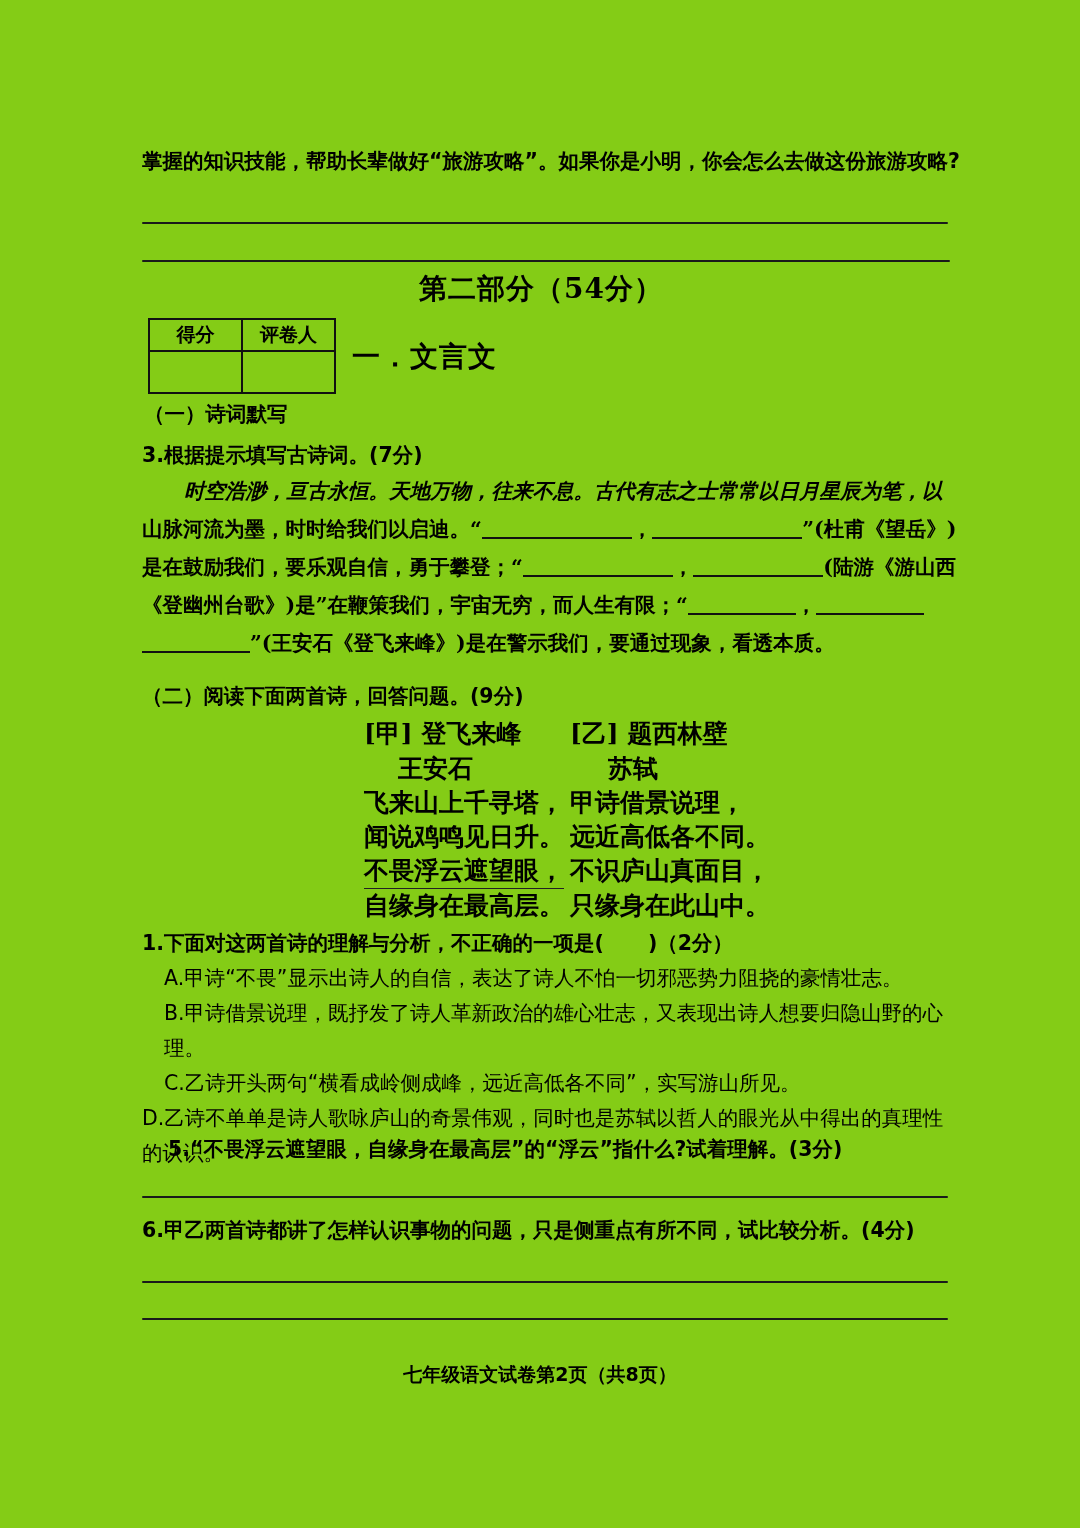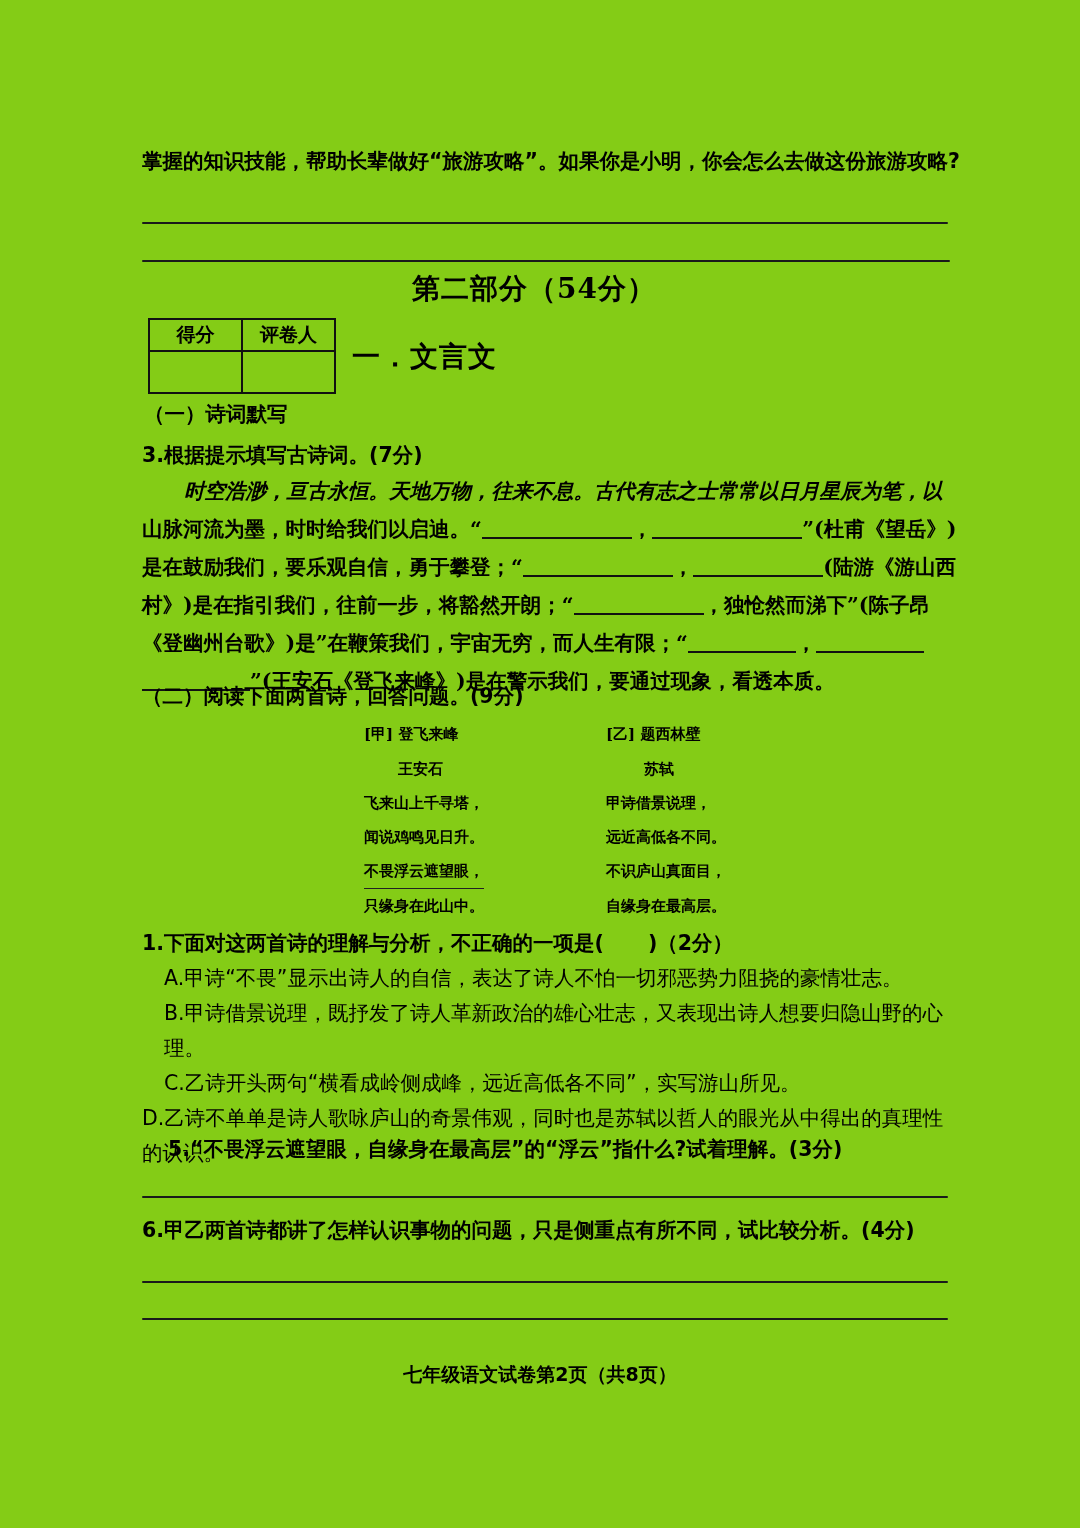--- a/index.html
+++ b/index.html
@@ -48,20 +48,21 @@
   #part-heading {
     position: absolute;
     left: 0;
     top: 270px;
     width: 1068px;
     text-align: center;
     font-size: 28px;
     font-weight: 700;
     font-family: "DejaVu Serif", "Liberation Serif", serif;
     letter-spacing: 1px;
+    padding-left: 7px;
   }
 
   
   #score-table {
     position: absolute;
     left: 148px;
     top: 318px;
     width: 182px;
     border-collapse: collapse;
     table-layout: fixed;
@@ -140,24 +141,23 @@
     position: absolute;
     left: 142px;
     top: 716px;
     width: 812px;
     font-family: "DejaVu Serif", "Liberation Serif", serif;
   }
   .poem-row {
     display: flex;
     justify-content: flex-start;
     padding-left: 222px;
-    font-size: 15px;
+    font-size: 25px;
     font-weight: 700;
     line-height: 34px;
-    gap: 36px;
   }
   .poem-col { width: 206px; }
   .poem-col.c2 { width: 206px; }
   .poem-row.title-row { line-height: 36px; }
   .poem-row.author-row { line-height: 34px; }
   .underlined { border-bottom: 1.6px solid #222; display: inline-block; }
 
   
   #q4 {
     position: absolute;
@@ -244,23 +244,20 @@
     <div class="q3-stem">3.根据提示填写古诗词。(7分)</div>
     <div class="body">
       <p style="text-indent:42px;font-style:italic;"><span>时空浩渺，亘古永恒。天地万物，往来不息。古代有志之士常常以日月星辰为笔，以</span></p>
       <p>
         <span>山脉河流为墨，时时给我们以启迪。“</span><span class="fill f-lg"></span><span>，</span><span class="fill f-lg"></span><span>”(杜甫《望岳》)</span>
       </p>
       <p>
         <span>是在鼓励我们，要乐观自信，勇于攀登；“</span><span class="fill f-lg"></span><span>，</span><span class="fill f-md"></span><span>(陆游《游山西</span>
       </p>
       <p>
-        <span>村》)是在指引我们，往前一步，将豁然开朗；“</span><span class="fill f-md"></span><span>，独怆然而涕下”(陈子昂</span>
-      </p>
-      <p>
         <span>《登幽州台歌》)是”在鞭策我们，宇宙无穷，而人生有限；“</span><span class="fill f-sm"></span><span>，</span><span class="fill f-sm"></span>
       </p>
       <p>
         <span class="fill f-sm"></span><span>”(王安石《登飞来峰》)是在警示我们，要通过现象，看透本质。</span>
       </p>
     </div>
   </div>
 
   <div id="sub-b-title">（二）阅读下面两首诗，回答问题。(9分)</div>
 
@@ -289,22 +286,22 @@
     </div>
     <div class="poem-row">
       <div class="poem-col"><span>闻说鸡鸣见日升。</span></div>
       <div class="poem-col c2"><span>远近高低各不同。</span></div>
     </div>
     <div class="poem-row">
       <div class="poem-col"><span class="underlined">不畏浮云遮望眼，</span></div>
       <div class="poem-col c2"><span>不识庐山真面目，</span></div>
     </div>
     <div class="poem-row">
+      <div class="poem-col"><span>自缘身在最高层。</span></div>
       <div class="poem-col c2"><span>只缘身在此山中。</span></div>
-      <div class="poem-col"><span>自缘身在最高层。</span></div>
     </div>
   </div>
 
   <div id="q4">
     <div class="qline">
       <span>1.下面对这两首诗的理解与分析，不正确的一项是(</span><span class="paren-gap"></span><span>)（2分）</span>
     </div>
     <div class="opt">A.甲诗“不畏”显示出诗人的自信，表达了诗人不怕一切邪恶势力阻挠的豪情壮志。</div>
     <div class="opt">B.甲诗借景说理，既抒发了诗人革新政治的雄心壮志，又表现出诗人想要归隐山野的心理。</div>
     <div class="opt">C.乙诗开头两句“横看成岭侧成峰，远近高低各不同”，实写游山所见。</div>

